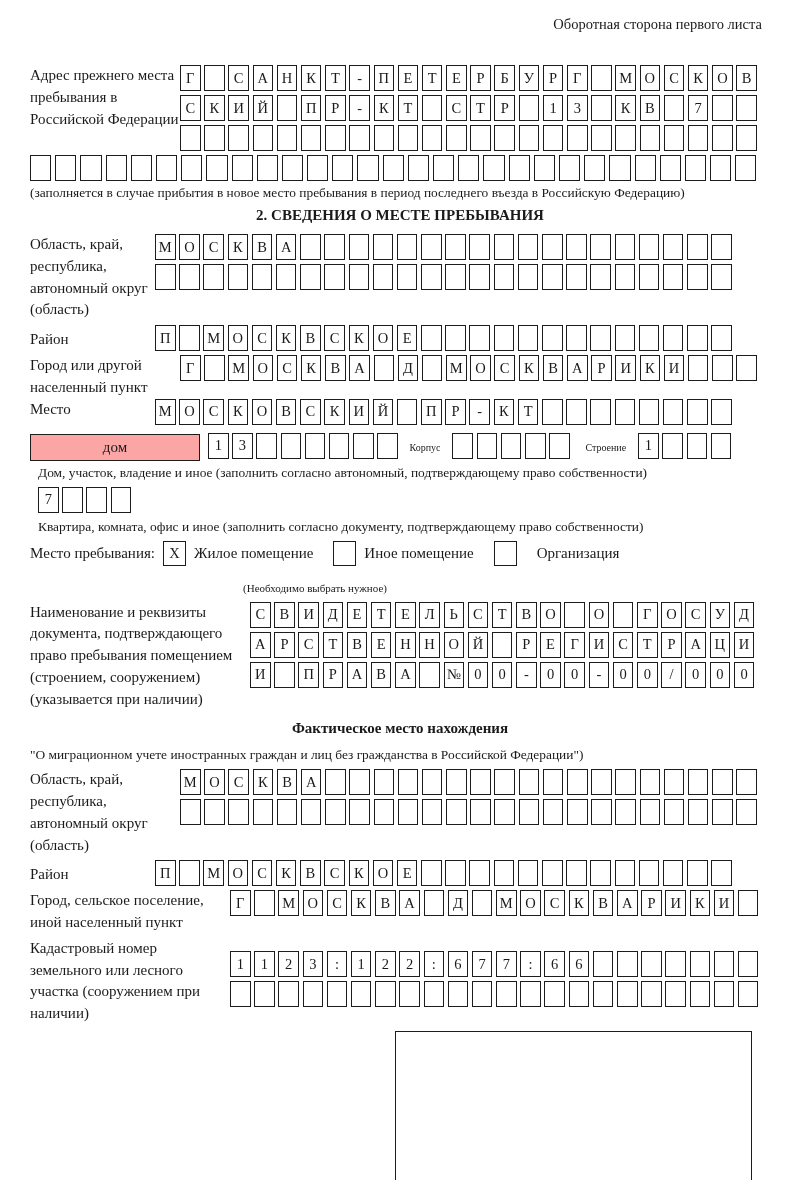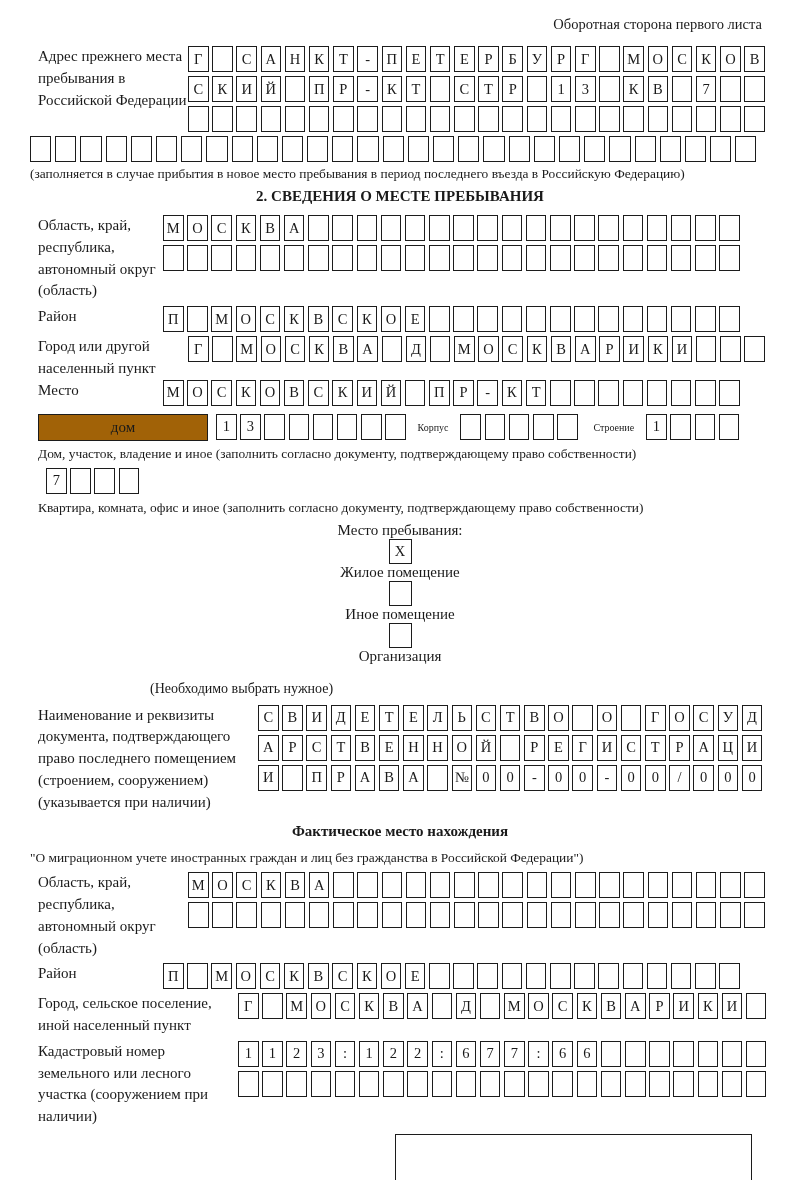--- a/index.html
+++ b/index.html
@@ -4,51 +4,51 @@
 <style>
   html,body{margin:0;padding:0;background:#fff;}
   .page{
     position:relative;
     width:800px;min-height:1180px;
     box-sizing:border-box;
     padding:16px 30px 10px 30px;
     font-family:"Liberation Serif","DejaVu Serif",serif;
     color:#1a1a1a;background:#fff;
   }
-  .title-right{text-align:right;font-size:14.5px;padding-right:8px;margin-bottom:13px;}
-  .flex-block{display:flex;align-items:flex-start;margin-left:8px;}
+  .title-right{text-align:right;font-size:14.5px;padding-right:8px;margin-bottom:32px;}
+  .flex-block{display:flex;align-items:flex-start;}
   .side-label{font-size:15px;line-height:1.45;flex:none;}
   .w150{width:150px;} .w125{width:125px;} .w220{width:220px;} .w200{width:200px;}
   .rows{display:flex;flex-direction:column;}
   .cell-row{display:flex;margin-bottom:4px;}
   .cell{
     flex:none;box-sizing:border-box;
     width:20.5px;height:26px;margin-right:3.7px;
     border:1.5px solid #1c1c1c;
     display:inline-flex;align-items:center;justify-content:center;
     font-size:14.5px;background:#fff;
   }
   .row-wide .cell{width:21.2px;margin-right:4px;}
   .note-center{text-align:left;font-size:13.4px;margin:4px 0 6px 0;}
   .section-title{text-align:center;font-weight:bold;font-size:15px;margin:6px 0 10px 0;}
   .caption{font-size:13.4px;margin:2px 0 6px 8px;}
   .wide-box{
     box-sizing:border-box;border:1.5px solid #1c1c1c;height:27px;
     display:inline-flex;align-items:center;justify-content:center;
-    font-size:15px;flex:none;background:#a16207;
+    font-size:15px;flex:none;background:#fca5a5;
   }
   .inline-lbl{font-size:10px;line-height:27px;flex:none;}
-  .chk-row{display:flex;align-items:center;margin:4px 0 2px 0;font-size:15px;flex-direction:column;}
+  .chk-row{display:flex;align-items:center;margin:4px 0 2px 0;font-size:15px;}
   .checkbox{
     flex:none;box-sizing:border-box;width:23px;height:25px;
     border:1.5px solid #1c1c1c;display:inline-flex;align-items:center;justify-content:center;
     font-size:14.5px;background:#fff;
   }
-  .chk-note{font-size:14px;text-align:left;width:330px;margin-left:120px;margin-bottom:8px;margin-top:16px;}
-  .mt4{margin-top:4px;} .mt10{margin-top:10px;}
+  .chk-note{font-size:11px;text-align:center;width:330px;margin-left:120px;margin-bottom:8px;margin-top:16px;}
+  .mt4{margin-top:4px;align-items:center;} .mt10{margin-top:10px;}
   .stamp-box{
     box-sizing:border-box;border:1.6px solid #1c1c1c;
     width:357px;height:172px;margin-left:365px;margin-top:6px;background:#fff;
   }
   .gap8{width:8px;flex:none;} .gap12{width:12px;flex:none;} .gap20{width:20px;flex:none;}
 </style>
 </head>
 <body>
 
 <div class="page">
@@ -347,21 +347,21 @@
     <div class="gap12"></div>
     <div class="inline-lbl">Строение</div>
     <div class="gap12"></div>
     <div class="cell-row">
         <span class="cell">1</span>
         <span class="cell"></span>
         <span class="cell"></span>
         <span class="cell"></span>
       </div>
   </div>
-  <div class="caption">Дом, участок, владение и иное (заполнить согласно документу, подтверждающему право собственности)</div>
+  <div class="caption">Дом, участок, владение и иное (заполнить согласно автономный, подтверждающему право собственности)</div>
 
   <div class="flex-block">
     <div class="gap8"></div>
     <div class="cell-row">
         <span class="cell">7</span>
         <span class="cell"></span>
         <span class="cell"></span>
         <span class="cell"></span>
       </div>
   </div>
@@ -378,21 +378,21 @@
     <div class="gap8"></div>
     <span>Иное помещение</span>
     <div class="gap20"></div>
     <span class="checkbox"></span>
     <div class="gap20"></div>
     <span>Организация</span>
   </div>
   <div class="chk-note">(Необходимо выбрать нужное)</div>
 
   <div class="flex-block">
-    <div class="side-label w220">Наименование и реквизиты документа, подтверждающего право последнего помещением (строением, сооружением) (указывается при наличии)</div>
+    <div class="side-label w220">Наименование и реквизиты документа, подтверждающего право пребывания помещением (строением, сооружением) (указывается при наличии)</div>
     <div class="rows">
       <div class="cell-row">
           <span class="cell">С</span>
           <span class="cell">В</span>
           <span class="cell">И</span>
           <span class="cell">Д</span>
           <span class="cell">Е</span>
           <span class="cell">Т</span>
           <span class="cell">Е</span>
           <span class="cell">Л</span>

